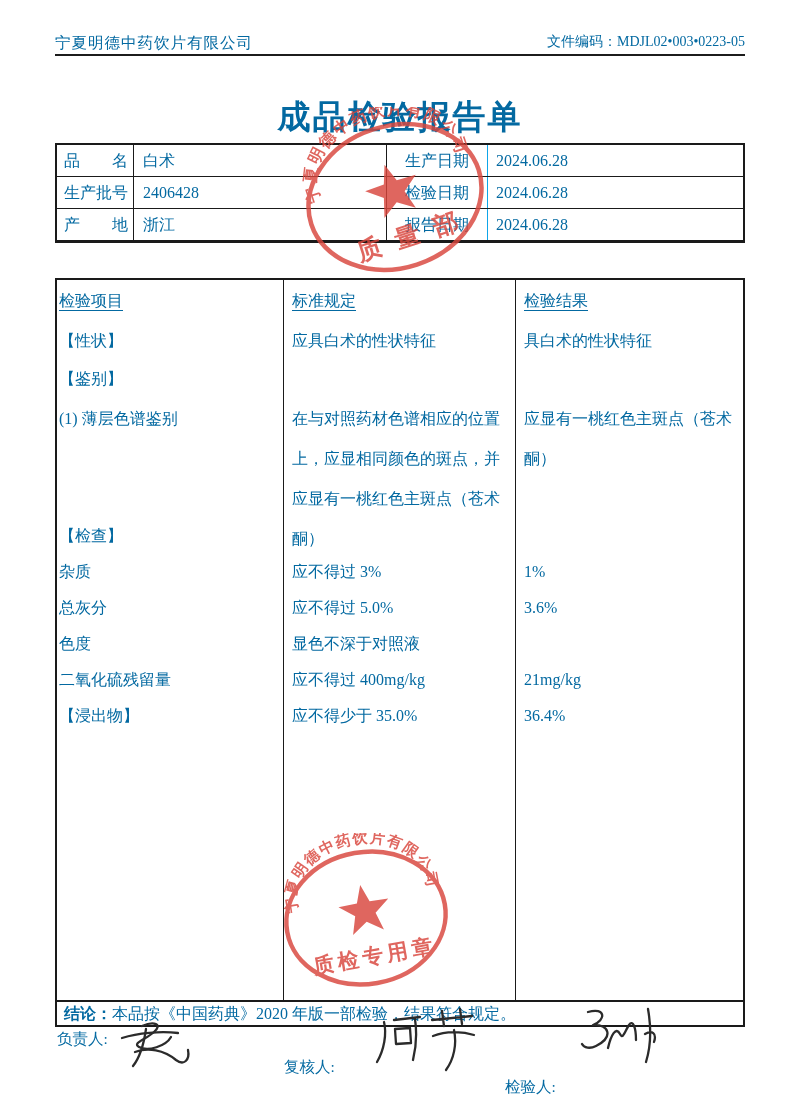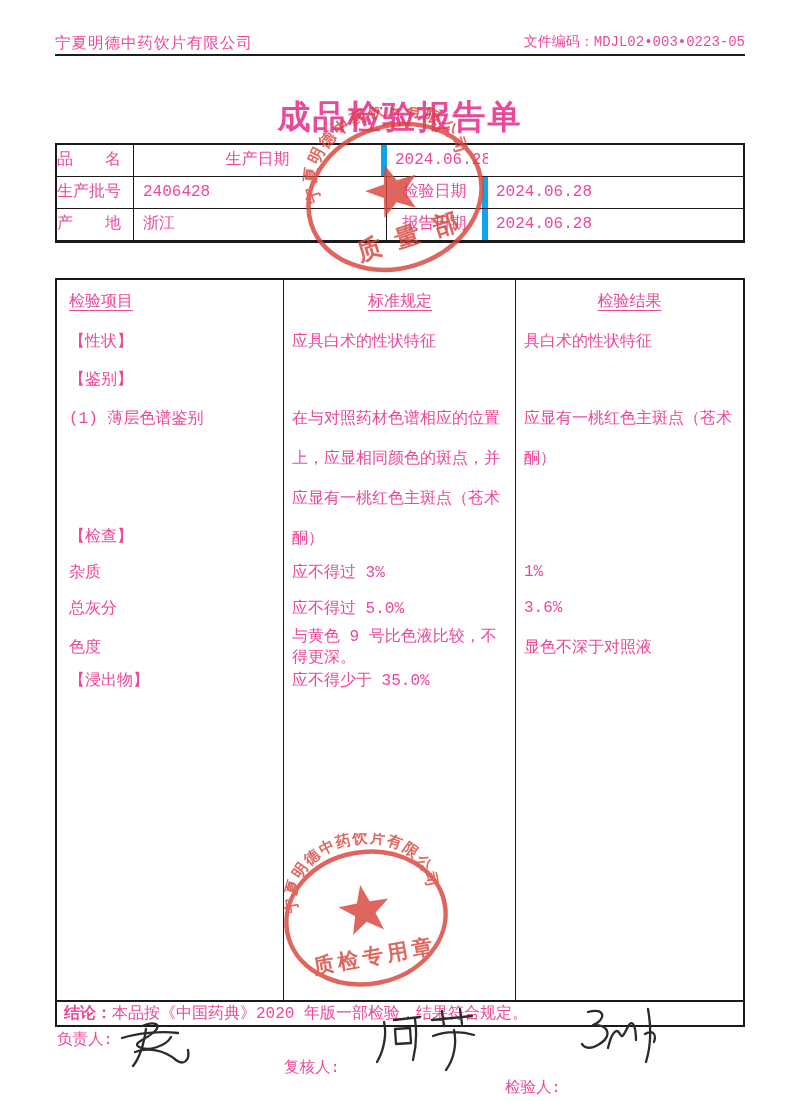--- a/index.html
+++ b/index.html
@@ -1,49 +1,49 @@
 <!DOCTYPE html>
 <html><head>
 <meta charset="utf-8">
 <style>
   * { margin:0; padding:0; box-sizing:border-box; }
   html,body { background:#888; }
   .page {
     position:relative; width:800px; height:1101px; margin:0 auto;
     background:#ffffff; overflow:hidden;
-    font-family:Liberation Mono, monospace;
-    color:#ec4899;
+    font-family:Liberation Serif, serif;
+    color:#0369a1;
   }
   
   .hdr-company { position:absolute; left:55px; top:33px; font-size:15.5px; letter-spacing:1px; }
   .hdr-code    { position:absolute; right:55px; top:33px; font-size:14px; }
   .hdr-rule    { position:absolute; left:55px; top:54px; width:690px; height:0; border-top:2px solid #1c1c1c; }
   
   .title { position:absolute; left:0; top:95px; width:100%; text-align:center;
            font-size:33px; font-weight:bold; letter-spacing:2px; }
   
   .info-table { position:absolute; left:55px; top:143px; width:690px; border:2px solid #1a1a1a; background:transparent; }
   .irow { display:grid; grid-template-columns:77px 253px 101px 1fr; height:32px; border-bottom:1px solid #1a1a1a; font-size:16px; }
   .irow.last { grid-template-columns:330px 1fr; border-bottom:none; }
   .irow > div { line-height:31px; overflow:hidden; white-space:nowrap; }
-  .i-l1 {  border-right:1px solid #1a1a1a; }
+  .i-l1 { padding-left:7px;  border-right:1px solid #1a1a1a; }
   .i-v1 { padding-left:9px;  border-right:1px solid #1a1a1a; }
-  .i-l2 { text-align:center; border-right:6px solid #0ea5e9; }
+  .i-l2 { text-align:center; border-right:1px solid #0ea5e9; }
   .i-v2 { padding-left:8px; }
   
   .main-table { position:absolute; left:55px; top:278px; width:690px; height:722px;
                 border:2px solid #1a1a1a; border-bottom:none; font-size:16px; }
   .vline { position:absolute; top:0; bottom:0; width:1px; background:#1a1a1a; }
   .vline.v1 { left:226px; } .vline.v2 { left:458px; }
   .mrow { display:grid; grid-template-columns:227px 232px 227px; align-items:center; }
   .mrow > div { padding:0 8px; }
-  .mrow .c-item { padding-left:12px; }
+  .mrow .c-item { padding-left:2px; }
   .m-head { height:42px; align-items:center; }
   .m-head .hd { text-decoration:underline; text-underline-offset:4px; }
-  .m-head .c-std, .m-head .c-res { text-align:center; }
+  .m-head .c-std, .m-head .c-res { }
   .r-s { height:38px; }
   .r-n { height:36px; }
   .r-multi { height:120px; align-items:start; }
   .r-multi > div { line-height:40px; padding-top:1px; }
   
   .conclusion { position:absolute; left:55px; top:1000px; width:690px; height:27px;
                 border:2px solid #1a1a1a; line-height:24px; font-size:16px; padding-left:7px; }
   .conclusion .c-label { font-weight:bold; }
   
   .sig-label { position:absolute; font-size:15.5px; top:1029px; }
@@ -62,20 +62,21 @@
 
   <div class="hdr-company">宁夏明德中药饮片有限公司</div>
   <div class="hdr-code"><span>文件编码：</span><span>MDJL02•003•0223-05</span></div>
   <div class="hdr-rule"></div>
 
   <div class="title">成品检验报告单</div>
 
   <div class="info-table">
     <div class="irow">
       <div class="i-l1">品　　名</div>
+      <div class="i-v1">白术</div>
       <div class="i-l2">生产日期</div>
       <div class="i-v2">2024.06.28</div>
     </div>
     <div class="irow">
       <div class="i-l1">生产批号</div>
       <div class="i-v1">2406428</div>
       <div class="i-l2">检验日期</div>
       <div class="i-v2">2024.06.28</div>
     </div>
     <div class="irow">
@@ -121,26 +122,31 @@
       <div class="c-std">应不得过 3%</div>
       <div class="c-res">1%</div>
     </div>
     <div class="mrow r-n">
       <div class="c-item">总灰分</div>
       <div class="c-std">应不得过 5.0%</div>
       <div class="c-res">3.6%</div>
     </div>
     <div class="mrow r-n">
       <div class="c-item">色度</div>
-      <div class="c-std">与黄色 9 号比色液比较，不得更深。</div>
       <div class="c-res">显色不深于对照液</div>
+    </div>
+    <div class="mrow r-n">
+      <div class="c-item">二氧化硫残留量</div>
+      <div class="c-std">应不得过 400mg/kg</div>
+      <div class="c-res">21mg/kg</div>
     </div>
     <div class="mrow r-n">
       <div class="c-item">【浸出物】</div>
       <div class="c-std">应不得少于 35.0%</div>
+      <div class="c-res">36.4%</div>
     </div>
   </div>
 
   <div class="conclusion">
     <span class="c-label">结论：</span><span>本品按《中国药典》2020 年版一部检验，结果符合规定。</span>
   </div>
 
   <div class="sig-label s1">负责人:</div>
   <div class="sig-label s2">复核人:</div>
   <div class="sig-label s3">检验人:</div>

